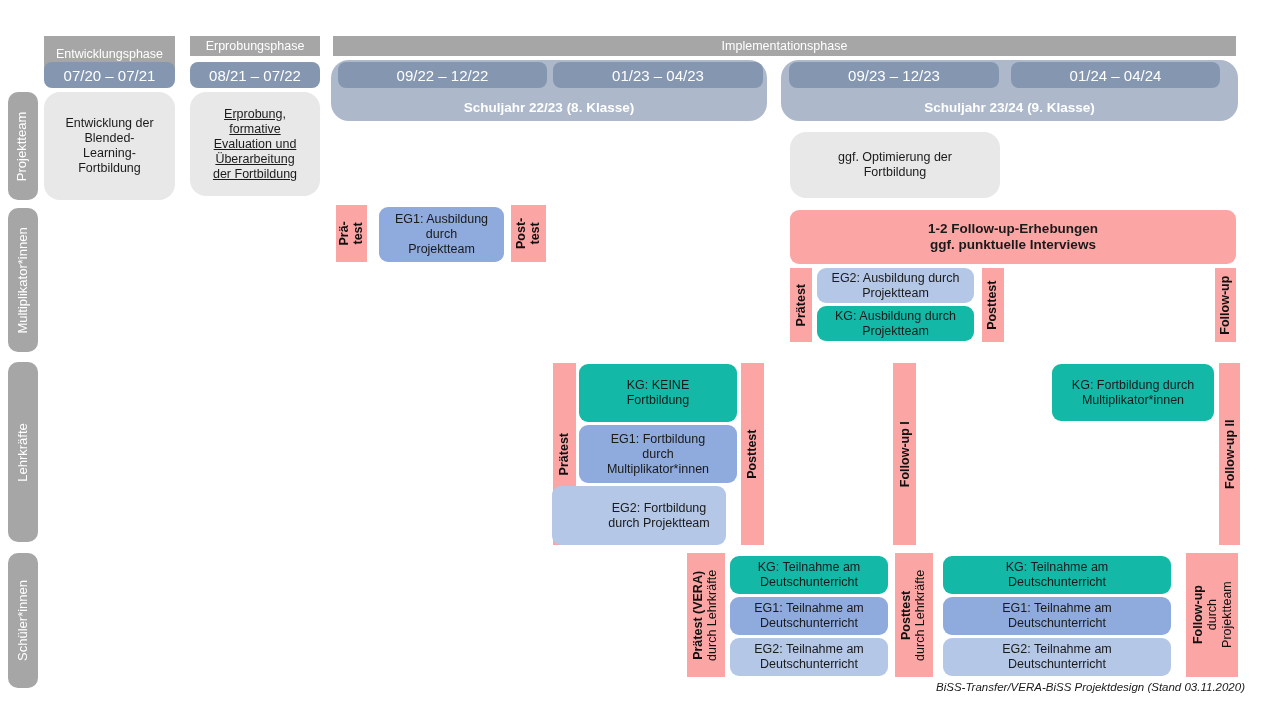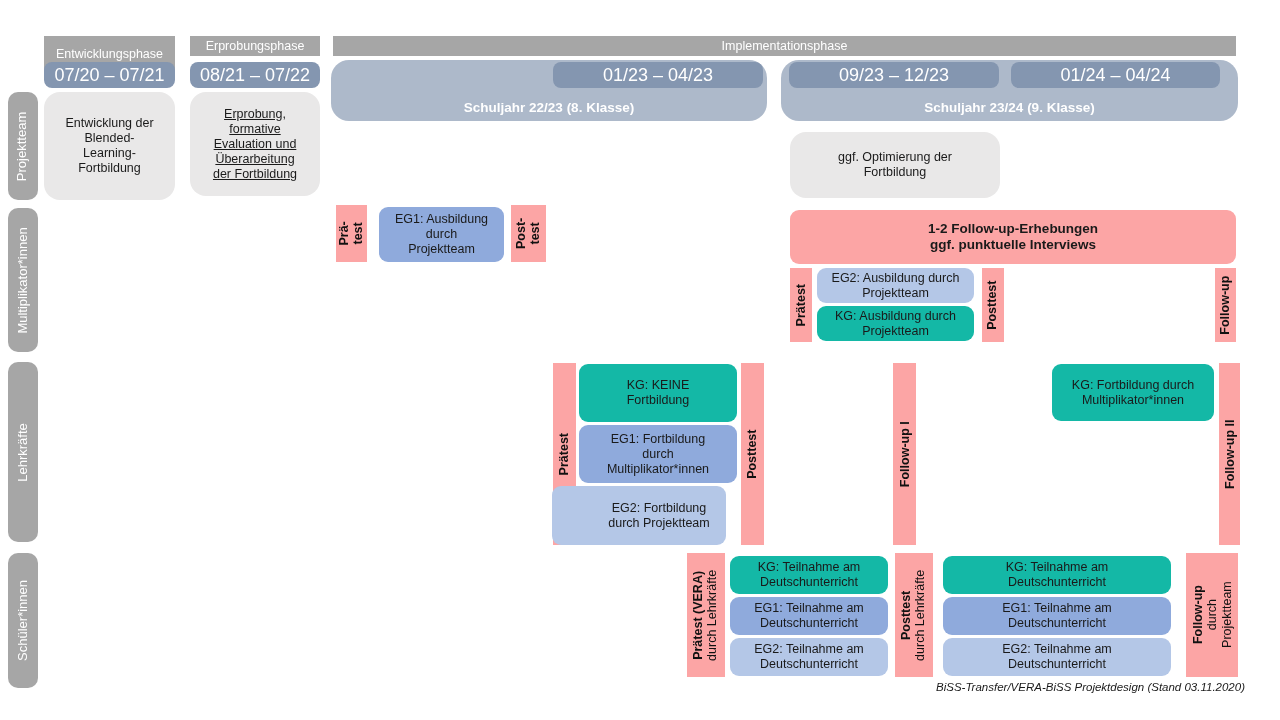--- a/index.html
+++ b/index.html
@@ -6,21 +6,21 @@
   #canvas{
     position:relative;width:1280px;height:720px;background:#ffffff;
     font-family:"Liberation Sans",sans-serif;overflow:hidden;
   }
   .abs{position:absolute;box-sizing:border-box;}
   
   .phasebar{background:#A6A6A6;color:#fff;display:flex;align-items:center;justify-content:center;
     font-size:12.5px;line-height:1;}
   
   .datebar{background:#8496B0;color:#fff;border-radius:8px;display:flex;align-items:center;
-    justify-content:center;font-size:18px;line-height:1;}
+    justify-content:center;font-size:15px;line-height:1;}
   
   .sjc{background:#ADB9CA;border-radius:18px;}
   .sjlabel{position:absolute;left:0;right:0;bottom:6px;text-align:center;color:#fff;
     font-weight:bold;font-size:13.5px;}
   
   .rlabel{background:#A6A6A6;border-radius:10px;color:#fff;font-size:13px;}
   
   .box{display:flex;align-items:center;justify-content:center;text-align:center;
     font-size:12.5px;color:#1a1a1a;white-space:pre-line;line-height:1.2;border-radius:9px;}
   .big{border-radius:16px;}
@@ -50,20 +50,21 @@
 
   <div class="abs sjc" style="left:331px;top:60px;width:436px;height:61px;">
     <div class="sjlabel">Schuljahr 22/23 (8. Klasse)</div>
   </div>
   <div class="abs sjc" style="left:781px;top:60px;width:457px;height:61px;">
     <div class="sjlabel">Schuljahr 23/24 (9. Klasse)</div>
   </div>
 
   <div class="abs datebar" style="left:44px;top:62px;width:131px;height:26px;">07/20 – 07/21</div>
   <div class="abs datebar" style="left:190px;top:62px;width:130px;height:26px;">08/21 – 07/22</div>
+  <div class="abs datebar" style="left:338px;top:62px;width:209px;height:26px;">09/22 – 12/22</div>
   <div class="abs datebar" style="left:553px;top:62px;width:210px;height:26px;border-radius:8px;">01/23 – 04/23</div>
   <div class="abs datebar" style="left:789px;top:62px;width:210px;height:26px;">09/23 – 12/23</div>
   <div class="abs datebar" style="left:1011px;top:62px;width:209px;height:26px;">01/24 – 04/24</div>
 
   <div class="abs rlabel vwrap" style="left:8px;top:92px;width:30px;height:108px;">
     <div class="vrot">Projektteam</div>
   </div>
   <div class="abs rlabel vwrap" style="left:8px;top:208px;width:30px;height:144px;">
     <div class="vrot">Multiplikator*innen</div>
   </div>

